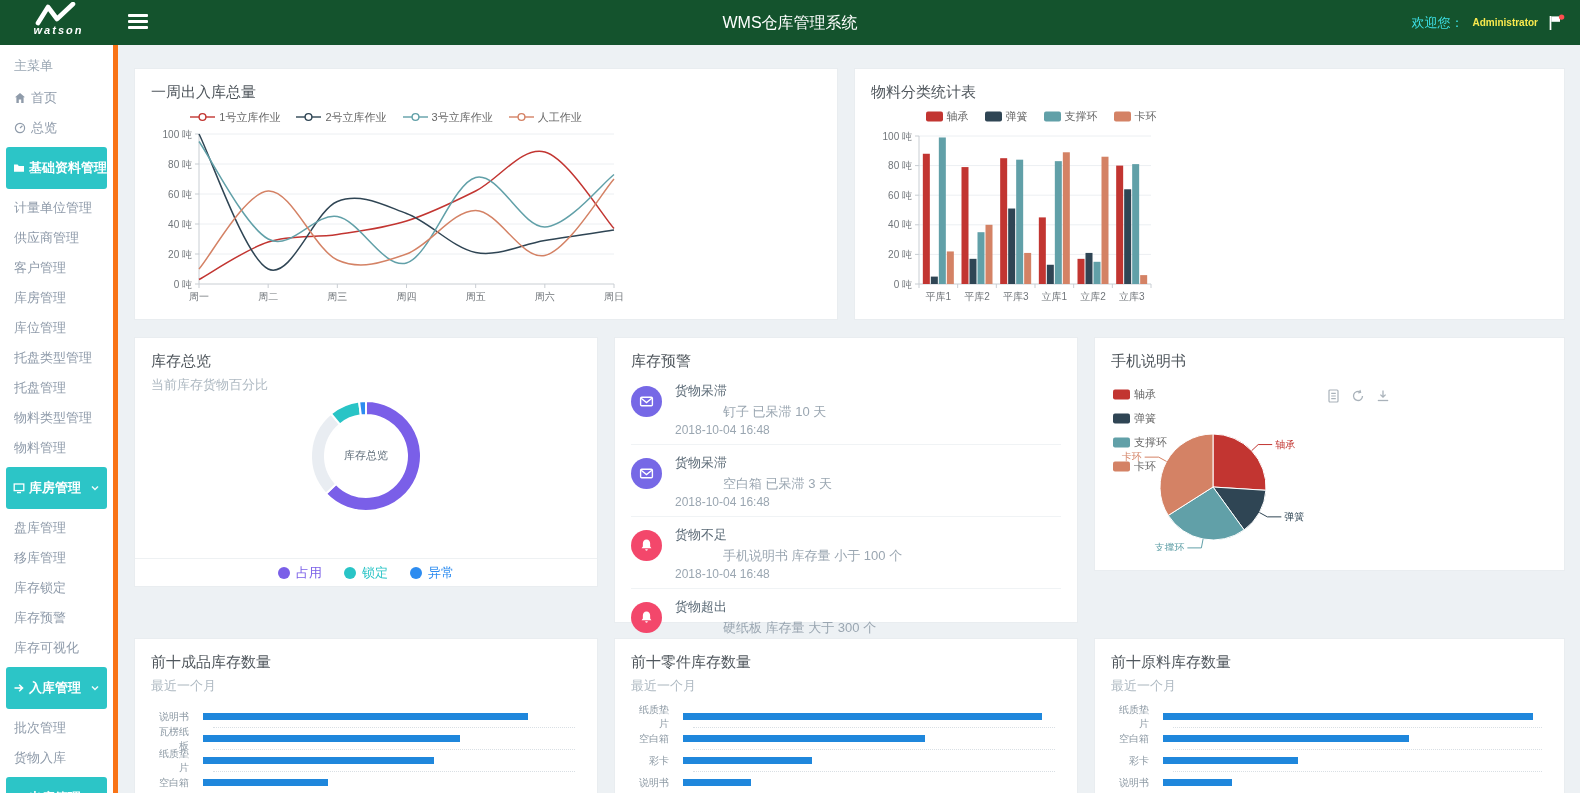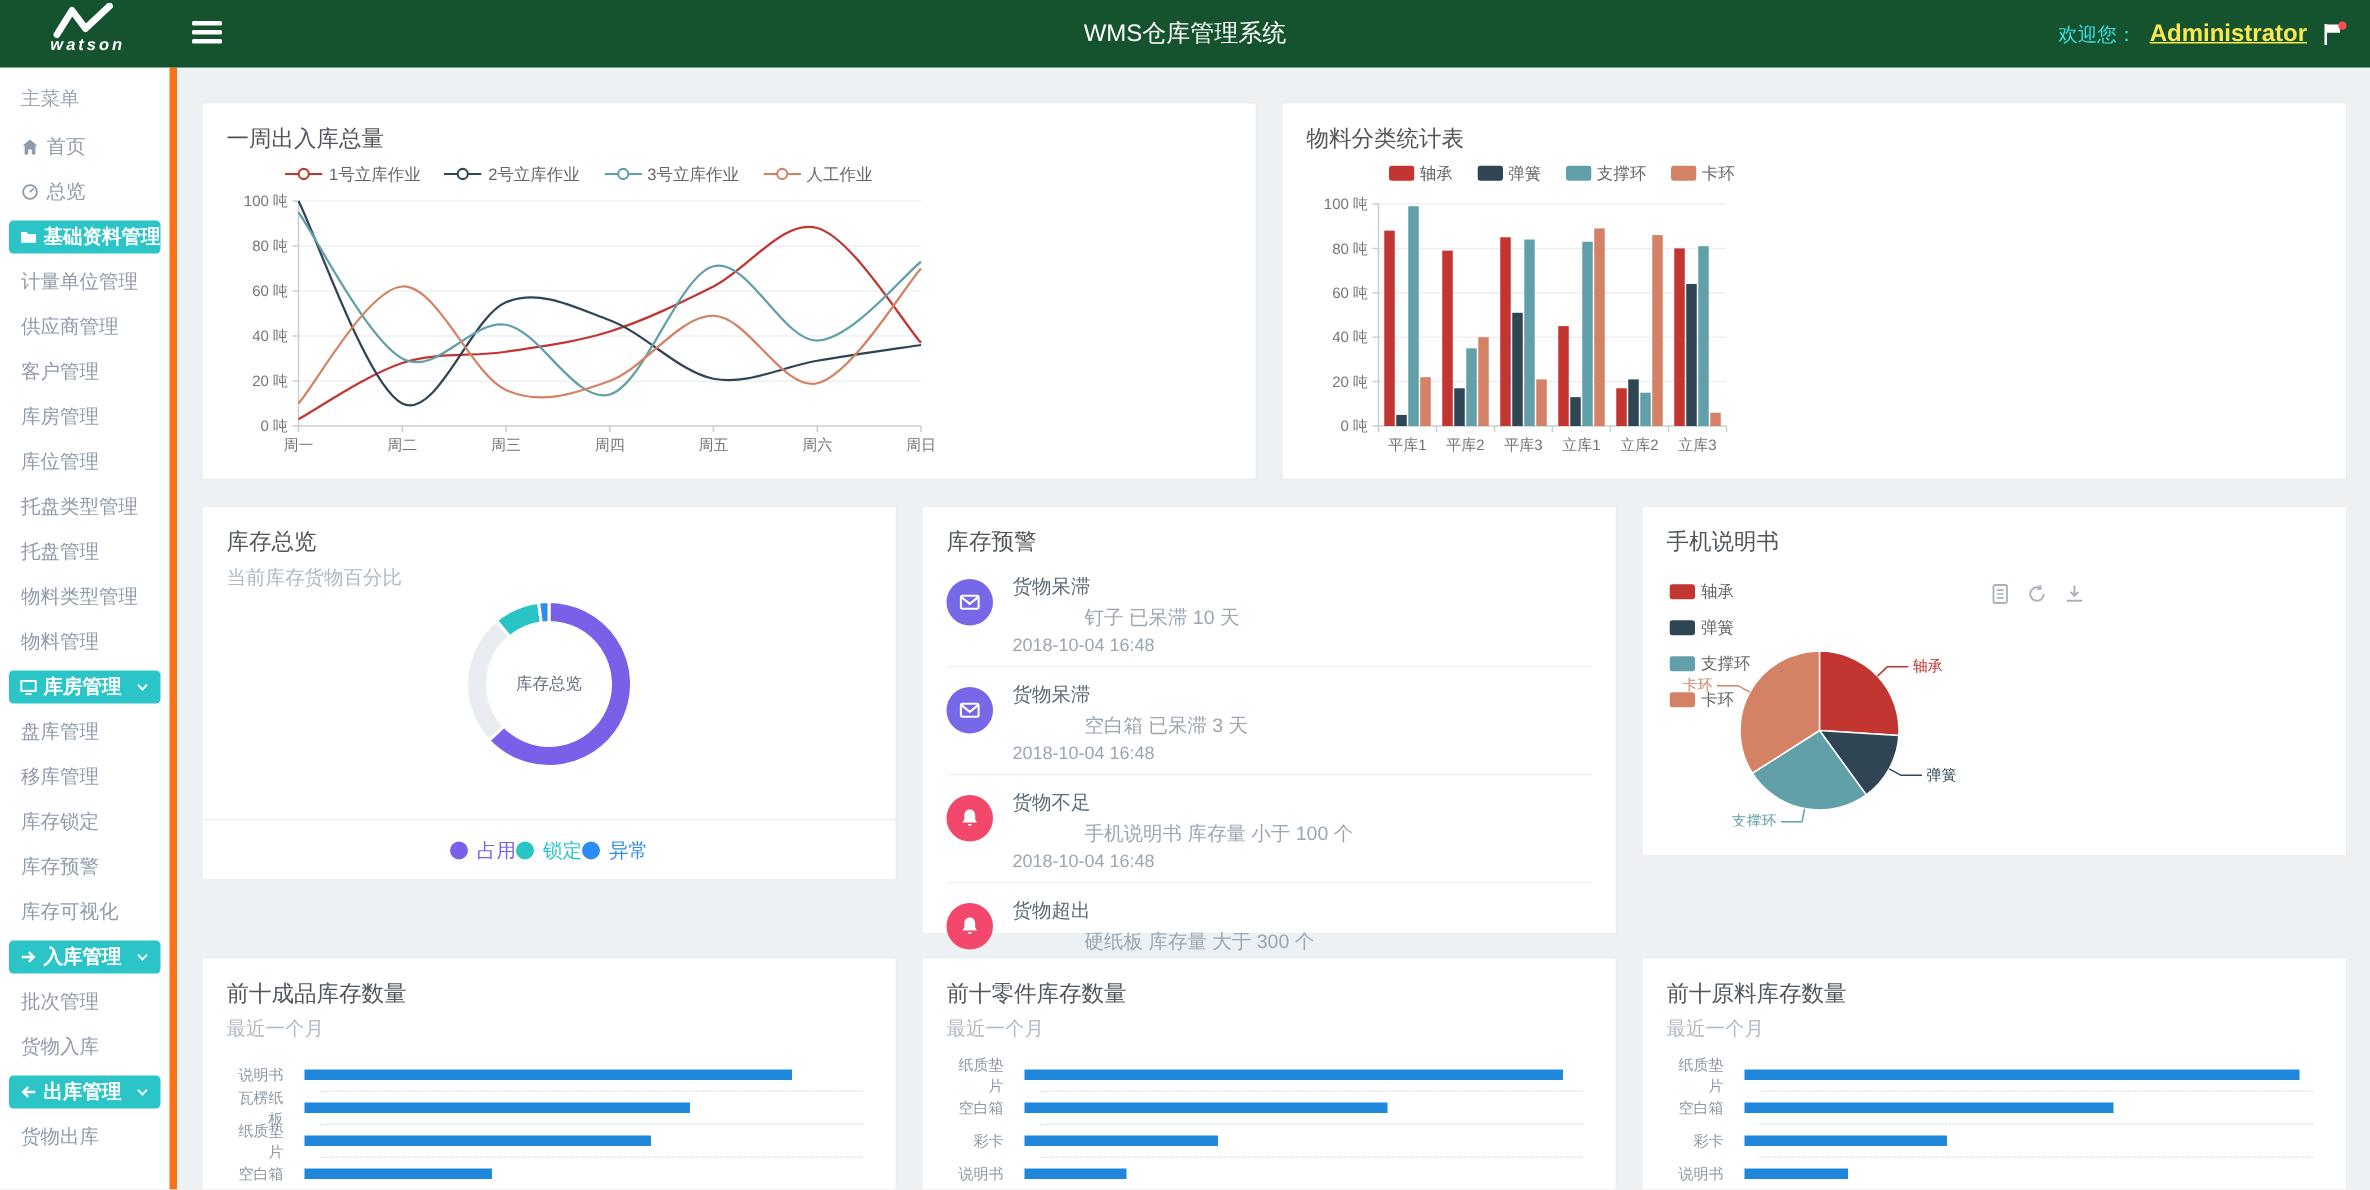--- a/index.html
+++ b/index.html
@@ -11,29 +11,29 @@
   #logo { position:absolute; left:0; top:0; width:117px; height:45px; text-align:center; cursor:pointer; }
   #logo svg { display:block; margin:2px auto 0; }
   #brand { display:block; color:#fff; font-weight:bold; font-style:italic; font-size:11px;
            letter-spacing:2px; margin-top:-4px; }
   #hamburger { position:absolute; left:128px; top:14px; width:20px; height:16px; cursor:pointer; }
   #hamburger span { display:block; height:3px; background:#fff; border-radius:1px; margin-bottom:3px; }
   #app-title { position:absolute; left:50%; top:0; transform:translateX(-50%); line-height:45px;
                color:#fff; font-size:16px; white-space:nowrap; }
   #top-right { position:absolute; right:14px; top:0; height:45px; display:flex; align-items:center; gap:9px; }
   #welcome { color:#3ddfe4; font-size:13px; }
-  #username { color:#f9e94e; font-size:16px; font-weight:bold; cursor:pointer;text-decoration:underline; }
+  #username { color:#f9e94e; font-size:10px; font-weight:bold; cursor:pointer; }
 
   
   #sidebar { position:absolute; top:45px; left:0; width:118px; bottom:0; background:#fff;
              border-right:5px solid #f97316; overflow:hidden; z-index:10; }
   .side-section { padding:12px 14px 8px; font-size:13px; color:#9aa7b3; }
   .side-link { padding:6px 14px; font-size:13px; color:#8f9baa; cursor:pointer; display:flex;
                align-items:center; gap:5px; white-space:nowrap; }
-  .side-group { margin:4px 6px; padding:2px 7px; background:#2cc5c7; color:#fff; border-radius:3px;
+  .side-group { margin:4px 6px; padding:12px 7px; background:#2cc5c7; color:#fff; border-radius:3px;
                 font-size:13px; font-weight:bold; display:flex; align-items:center; gap:4px;
                 cursor:pointer; white-space:nowrap; }
   .side-group .grow { flex:1; }
   .icon { display:inline-flex; align-items:center; }
 
   
   #main { position:absolute; top:45px; left:119px; right:0; bottom:0; background:#edf1f4; overflow:hidden; }
   .card { position:absolute; background:#fff; border:1px solid #e9edf0; padding:14px 16px; }
   .card h3 { font-size:15px; font-weight:normal; color:#4f565c; }
   .card .subtitle { font-size:13px; color:#aeb9c2; margin-top:5px; }
@@ -46,22 +46,22 @@
   
   .alert-item { display:flex; padding:9px 0 7px; border-bottom:1px solid #f0f3f5; gap:13px; }
   .alert-item:last-child { border-bottom:none; }
   .alert-badge { width:31px; height:31px; border-radius:50%; flex:none; display:flex;
                  align-items:center; justify-content:center; margin-top:4px; }
   .alert-title { font-size:13px; color:#5c6b77; }
   .alert-desc { font-size:13px; color:#9aa6b1; margin:3px 0 2px 48px; }
   .alert-time { font-size:12px; color:#9aa6b1; }
 
   
-  .card-footer { position:absolute; left:0; right:0; bottom:0; height:40px; border-top:1px solid #eef1f3;
-                 display:flex; align-items:center; justify-content:center; }
+  .card-footer { position:absolute; left:0; right:0; bottom:0; height:28px; border-top:1px solid #eef1f3;
+                 display:flex; align-items:center; justify-content:center; gap:22px; }
   .dot-legend { display:flex; align-items:center; gap:6px; font-size:13px; cursor:pointer; }
   .dot { width:12px; height:12px; border-radius:50%; }
 
   
   .pie-wrap { position:relative; height:176px; margin-top:4px; }
   .pie-wrap .legend-v { position:absolute; left:2px; top:12px; }
   .toolbox { position:absolute; left:216px; top:14px; display:flex; gap:11px; }
   .toolbox span { cursor:pointer; }
 
   

